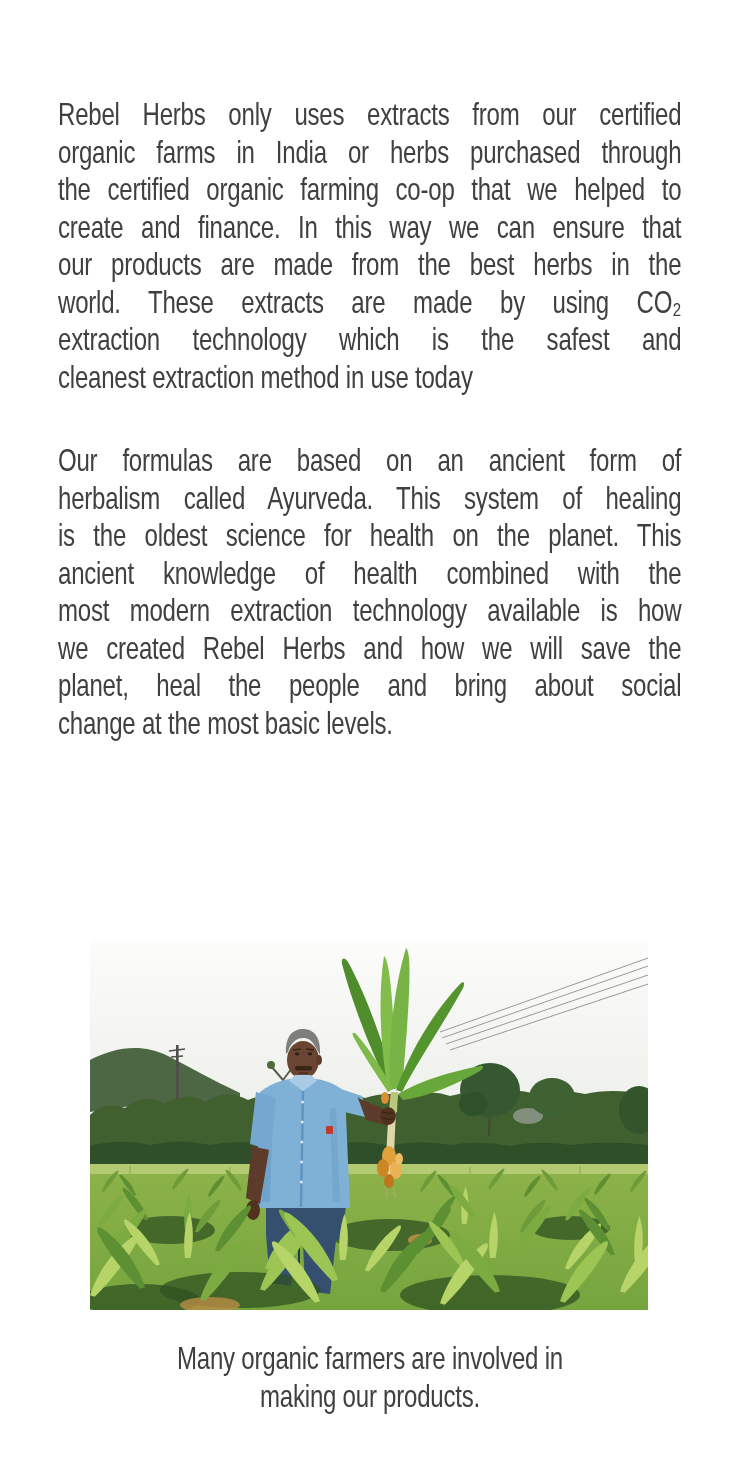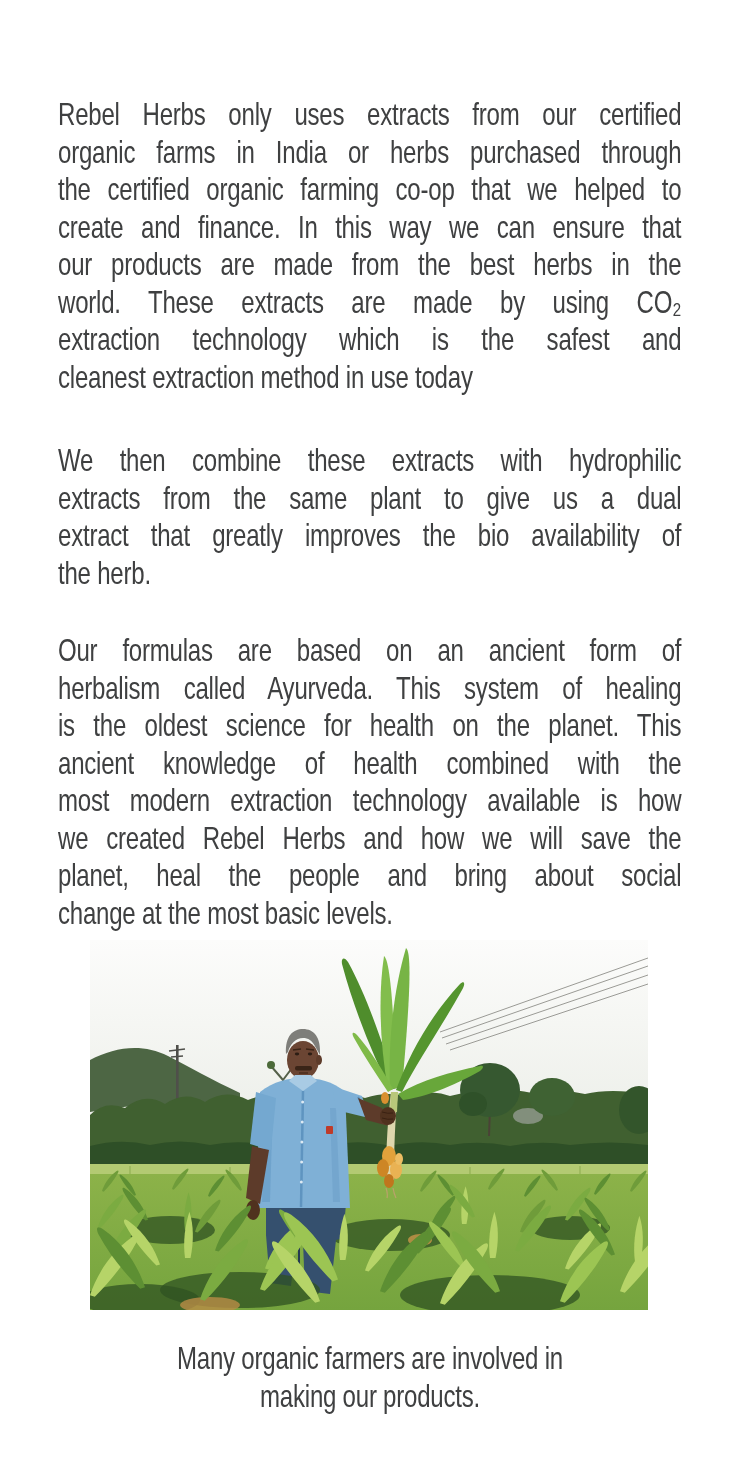--- a/index.html
+++ b/index.html
@@ -41,26 +41,20 @@
     <div class="para p1">
       <div class="line">Rebel Herbs only uses extracts from our certified</div>
       <div class="line">organic farms in India or herbs purchased through</div>
       <div class="line">the certified organic farming co-op that we helped to</div>
       <div class="line">create and finance. In this way we can ensure that</div>
       <div class="line">our products are made from the best herbs in the</div>
       <div class="line">world. These extracts are made by using CO₂</div>
       <div class="line">extraction technology which is the safest and</div>
       <div class="line last">cleanest extraction method in use today</div>
     </div>
-    <div class="para p2">
-      <div class="line">We then combine these extracts with hydrophilic</div>
-      <div class="line">extracts from the same plant to give us a dual</div>
-      <div class="line">extract that greatly improves the bio availability of</div>
-      <div class="line last">the herb.</div>
-    </div>
     <div class="para p3">
       <div class="line">Our formulas are based on an ancient form of</div>
       <div class="line">herbalism called Ayurveda. This system of healing</div>
       <div class="line">is the oldest science for health on the planet. This</div>
       <div class="line">ancient knowledge of health combined with the</div>
       <div class="line">most modern extraction technology available is how</div>
       <div class="line">we created Rebel Herbs and how we will save the</div>
       <div class="line">planet, heal the people and bring about social</div>
       <div class="line last">change at the most basic levels.</div>
     </div>

